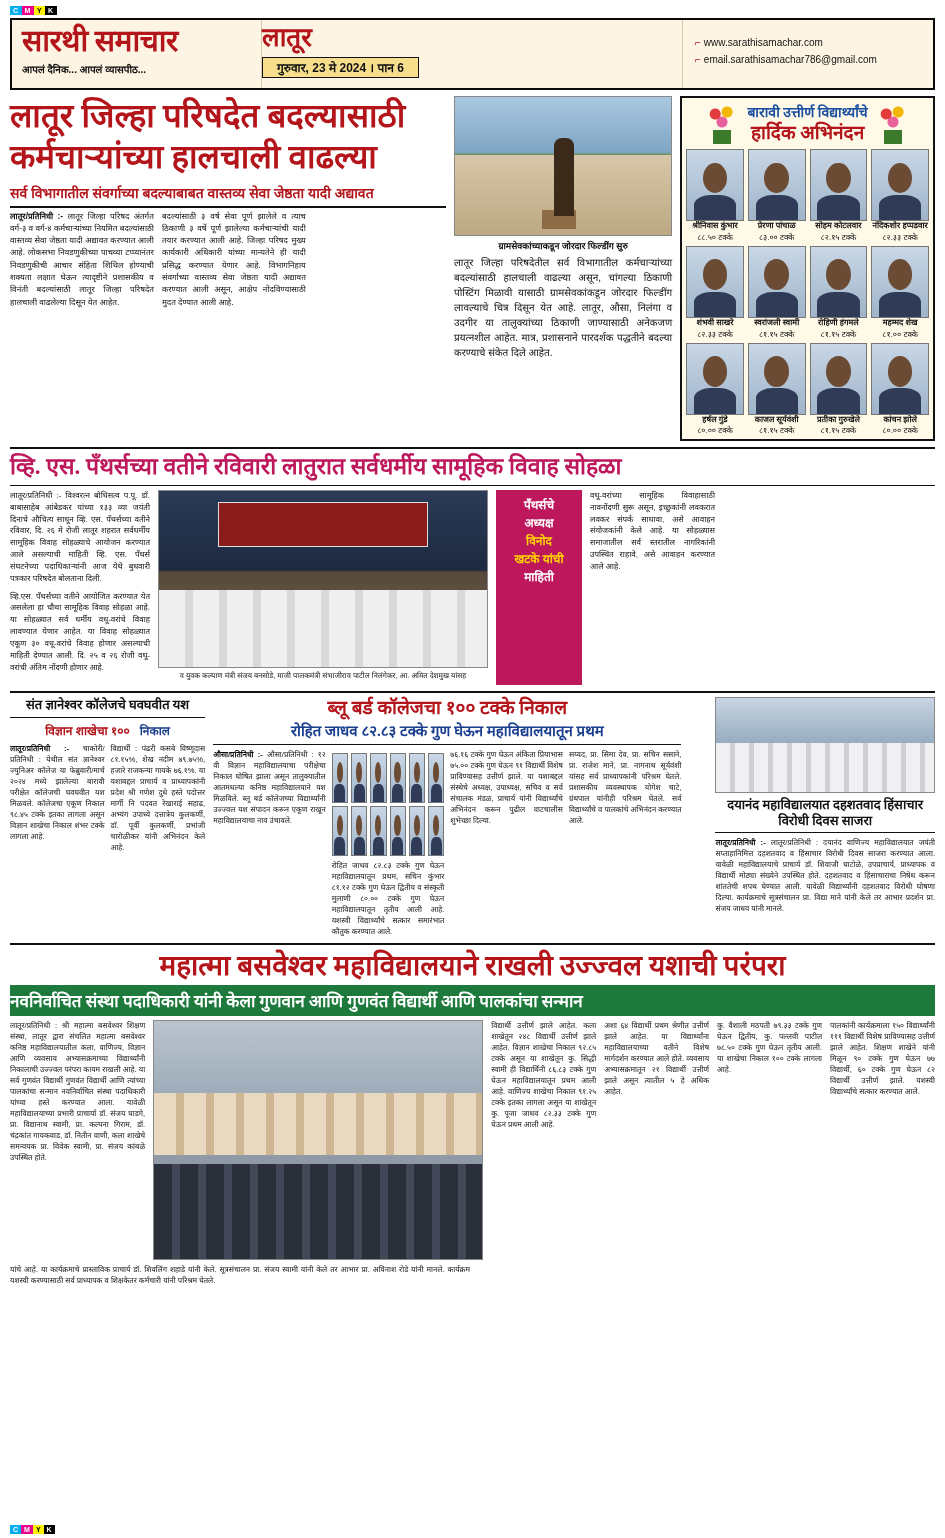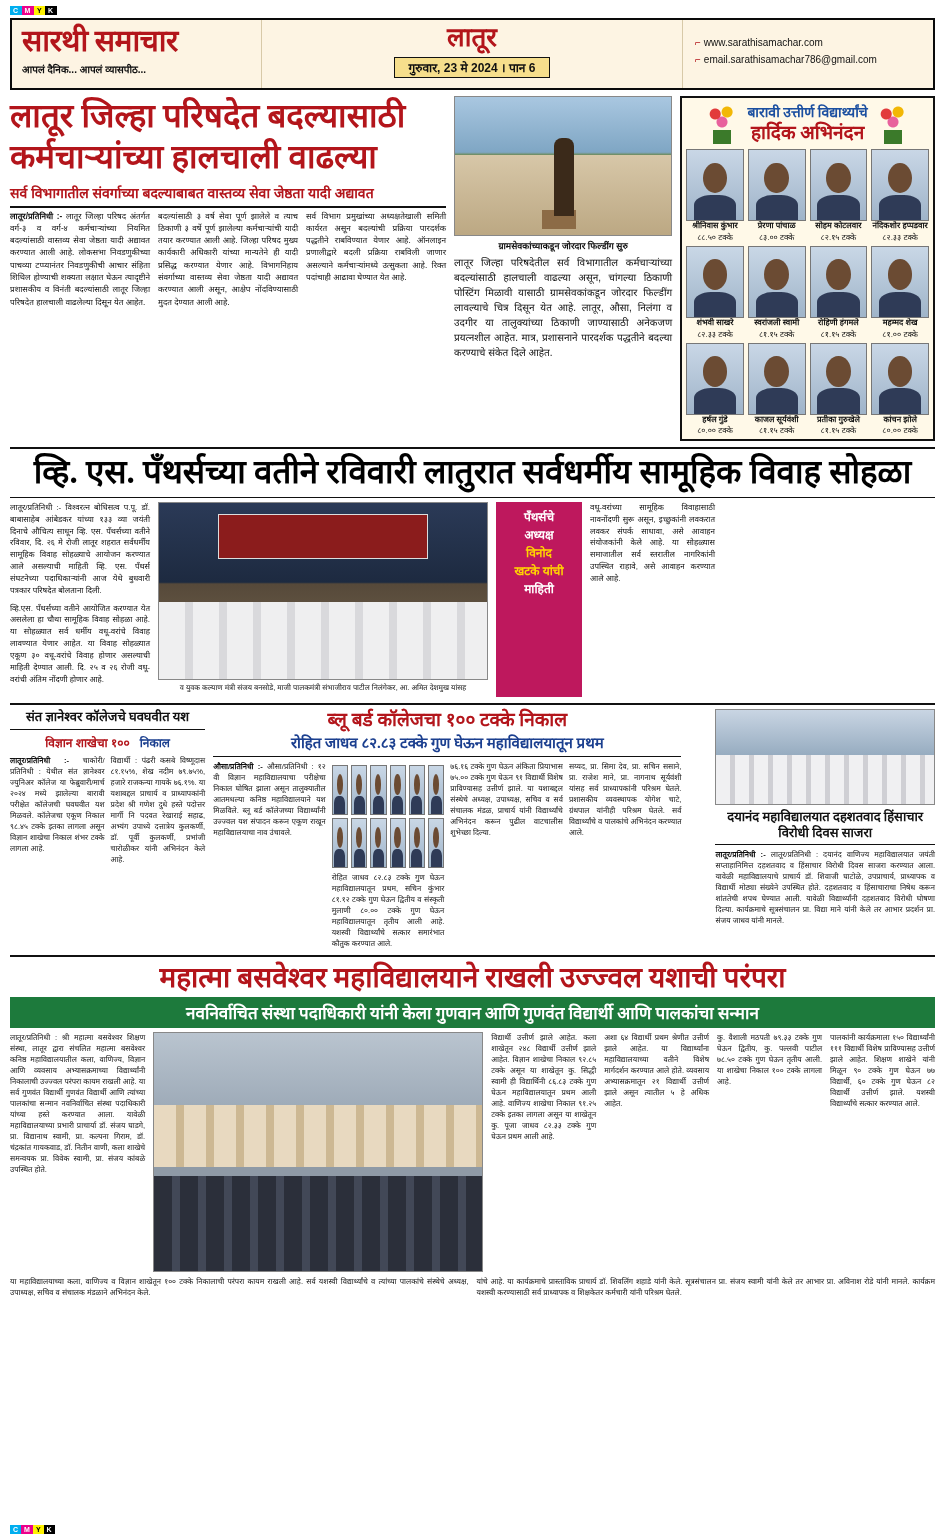--- a/index.html
+++ b/index.html
@@ -47,21 +47,21 @@
     font-family: "Liberation Serif", serif;
     font-size: 30px; font-weight: bold; color:#b3151b;
     line-height: 1;
     letter-spacing: -0.5px;
   }
   .mast-tag {
     margin-top: 6px;
     font-size: 10px; color:#111; font-weight: bold;
   }
   .mast-center {
-    flex: 1; text-align: center; padding-top: 4px;
+    flex: 1; text-align: left; padding-top: 4px;
     border-right: 1px solid #d8c9a8;
   }
   .mast-city {
     font-family: "Liberation Serif", serif;
     font-size: 26px; font-weight: bold; color:#b3151b; line-height:1.05;
   }
   .mast-date {
     margin-top: 6px;
     display:inline-block;
     border:1px solid #111;
@@ -153,22 +153,22 @@
   }
   .stu .nm { font-size:8px; font-weight:bold; margin-top:1px; line-height:1.1; }
   .stu .pc { font-size:8px; color:#111; }
 
   
   .rule { border-top: 2px solid #111; margin: 6px 0 4px; }
   .rule-thin { border-top: 1px solid #111; margin: 4px 0; }
 
   
   .sec-head {
-    font-family:"Liberation Serif", serif; color:#000000; font-weight:bold;
-    font-size: 33px; text-align:center; line-height:1.2;
+    font-family:"Liberation Serif", serif; color:#be185d; font-weight:bold;
+    font-size: 23px; text-align:left; line-height:1.2;
   }
   .sec2 { display:flex; gap:8px; margin-top:4px; font-size:8px; line-height:1.48; text-align:justify; }
   .sec2 .c { width: 140px; }
   .sec2 .photo2 {
     width: 330px; height: 178px; border:1px solid #888;
     background: linear-gradient(#2b3a57, #1d2a40 45%, #56493a 46%, #7a6b52);
     position:relative; overflow:hidden;
   }
   .sec2 .photo2 .banner {
     position:absolute; left:18%; top:6%; width:64%; height:26%;
@@ -207,21 +207,21 @@
     background: repeating-linear-gradient(90deg,#f0f0f2 0 14px,#cfcfd4 14px 19px);
   }
 
   
   .banner-red {
     font-family:"Liberation Serif",serif; color:#b3151b; font-weight:bold;
     font-size: 28px; text-align:center; line-height:1.2; margin-top:2px;
   }
   .banner-green {
     background:#1d7a3c; color:#fff; font-weight:bold; font-size:17px;
-    text-align:center; padding:4px 0; margin-top:3px;
+    text-align:left; padding:4px 0; margin-top:3px;
     font-family:"Liberation Serif",serif;
   }
   .sec4 { display:flex; gap:8px; margin-top:4px; }
   .sec4 .txt { width: 152px; font-size:7.6px; line-height:1.45; text-align:justify; }
   .sec4 .bigphoto {
     width: 330px; height: 240px; border:1px solid #888;
     background: linear-gradient(#b9c4cf, #98a5b3 38%, #6d7a6a 39%, #4b5a47);
     position:relative; overflow:hidden;
   }
   .sec4 .bigphoto .stage {
@@ -267,21 +267,20 @@
   <div class="lead-wrap">
     <div class="lead-left">
       <div class="headline1">लातूर जिल्हा परिषदेत बदल्यासाठी कर्मचाऱ्यांच्या हालचाली वाढल्या</div>
       <div class="subhead">सर्व विभागातील संवर्गाच्या बदल्याबाबत वास्तव्य सेवा जेष्ठता यादी अद्यावत</div>
       <div class="cols3">
         <div class="col">
           <b>लातूर/प्रतिनिधी :-</b>
           <span>लातूर जिल्हा परिषद अंतर्गत वर्ग-३ व वर्ग-४ कर्मचाऱ्यांच्या नियमित बदल्यांसाठी वास्तव्य सेवा जेष्ठता यादी अद्यावत करण्यात आली आहे. लोकसभा निवडणुकीच्या पाचव्या टप्प्यानंतर निवडणुकीची आचार संहिता शिथिल होण्याची शक्यता लक्षात घेऊन त्यादृष्टीने प्रशासकीय व विनंती बदल्यांसाठी लातूर जिल्हा परिषदेत हालचाली वाढलेल्या दिसून येत आहेत.</span>
         </div>
         <div class="col">बदल्यांसाठी ३ वर्ष सेवा पूर्ण झालेले व त्याच ठिकाणी ३ वर्षे पूर्ण झालेल्या कर्मचाऱ्यांची यादी तयार करण्यात आली आहे. जिल्हा परिषद मुख्य कार्यकारी अधिकारी यांच्या मान्यतेने ही यादी प्रसिद्ध करण्यात येणार आहे. विभागनिहाय संवर्गाच्या वास्तव्य सेवा जेष्ठता यादी अद्यावत करण्यात आली असून, आक्षेप नोंदविण्यासाठी मुदत देण्यात आली आहे.</div>
-        <div class="col">सर्व विभाग प्रमुखांच्या अध्यक्षतेखाली समिती कार्यरत असून बदल्यांची प्रक्रिया पारदर्शक पद्धतीने राबविण्यात येणार आहे. ऑनलाइन प्रणालीद्वारे बदली प्रक्रिया राबविली जाणार असल्याने कर्मचाऱ्यांमध्ये उत्सुकता आहे. रिक्त पदांचाही आढावा घेण्यात येत आहे.</div>
       </div>
     </div>
     <div class="photo-block">
       <div class="photo">
         <div class="bldg"></div>
         <div class="plinth"></div>
         <div class="statue"></div>
       </div>
       <div class="caption">ग्रामसेवकांच्याकडून जोरदार फिल्डींग सुरु</div>
       <div class="body2">लातूर जिल्हा परिषदेतील सर्व विभागातील कर्मचाऱ्यांच्या बदल्यांसाठी हालचाली वाढल्या असून, चांगल्या ठिकाणी पोस्टिंग मिळावी यासाठी ग्रामसेवकांकडून जोरदार फिल्डींग लावल्याचे चित्र दिसून येत आहे. लातूर, औसा, निलंगा व उदगीर या तालुक्यांच्या ठिकाणी जाण्यासाठी अनेकजण प्रयत्नशील आहेत. मात्र, प्रशासनाने पारदर्शक पद्धतीने बदल्या करण्याचे संकेत दिले आहेत.</div>
@@ -485,21 +484,20 @@
         <div class="floor"></div>
         <div class="aud"></div>
       </div>
     </div>
     <div class="txt" style="width:118px">विद्यार्थी उत्तीर्ण झाले आहेत. कला शाखेतून २४८ विद्यार्थी उत्तीर्ण झाले आहेत. विज्ञान शाखेचा निकाल ९२.८५ टक्के असून या शाखेतून कु. सिद्धी स्वामी ही विद्यार्थिनी ८६.८३ टक्के गुण घेऊन महाविद्यालयातून प्रथम आली आहे. वाणिज्य शाखेचा निकाल ९१.२५ टक्के इतका लागला असून या शाखेतून कु. पूजा जाधव ८२.३३ टक्के गुण घेऊन प्रथम आली आहे.</div>
     <div class="txt" style="width:118px">अशा ६४ विद्यार्थी प्रथम श्रेणीत उत्तीर्ण झाले आहेत. या विद्यार्थ्यांना महाविद्यालयाच्या वतीने विशेष मार्गदर्शन करण्यात आले होते. व्यवसाय अभ्यासक्रमातून २१ विद्यार्थी उत्तीर्ण झाले असून त्यातील ५ हे अधिक आहेत.</div>
     <div class="txt" style="width:118px">कु. वैशाली मठपती ७९.३३ टक्के गुण घेऊन द्वितीय, कु. पल्लवी पाटील ७८.५० टक्के गुण घेऊन तृतीय आली. या शाखेचा निकाल १०० टक्के लागला आहे.</div>
     <div class="txt" style="width:118px">पालकांनी कार्यक्रमाला १५० विद्यार्थ्यांनी १११ विद्यार्थी विशेष प्राविण्यासह उत्तीर्ण झाले आहेत. शिक्षण शाखेने यांनी मिळून ९० टक्के गुण घेऊन ७७ विद्यार्थी, ६० टक्के गुण घेऊन ८२ विद्यार्थी उत्तीर्ण झाले. यशस्वी विद्यार्थ्यांचे सत्कार करण्यात आले.</div>
   </div>
   <div class="sec4" style="margin-top:4px">
-    <div class="txt" style="width:460px">या महाविद्यालयाच्या कला, वाणिज्य व विज्ञान शाखेतून १०० टक्के निकालाची परंपरा कायम राखली आहे. सर्व यशस्वी विद्यार्थ्यांचे व त्यांच्या पालकांचे संस्थेचे अध्यक्ष, उपाध्यक्ष, सचिव व संचालक मंडळाने अभिनंदन केले.</div>
     <div class="txt" style="width:460px">यांचे आहे. या कार्यक्रमाचे प्रास्ताविक प्राचार्य डॉ. शिवलिंग शहाडे यांनी केले. सूत्रसंचालन प्रा. संजय स्वामी यांनी केले तर आभार प्रा. अविनाश रोडे यांनी मानले. कार्यक्रम यशस्वी करण्यासाठी सर्व प्राध्यापक व शिक्षकेतर कर्मचारी यांनी परिश्रम घेतले.</div>
   </div>
 
   <div class="cmyk-bottom">
     <span class="c-c">C</span>
     <span class="c-m">M</span>
     <span class="c-y">Y</span>
     <span class="c-k">K</span>
   </div>
 

